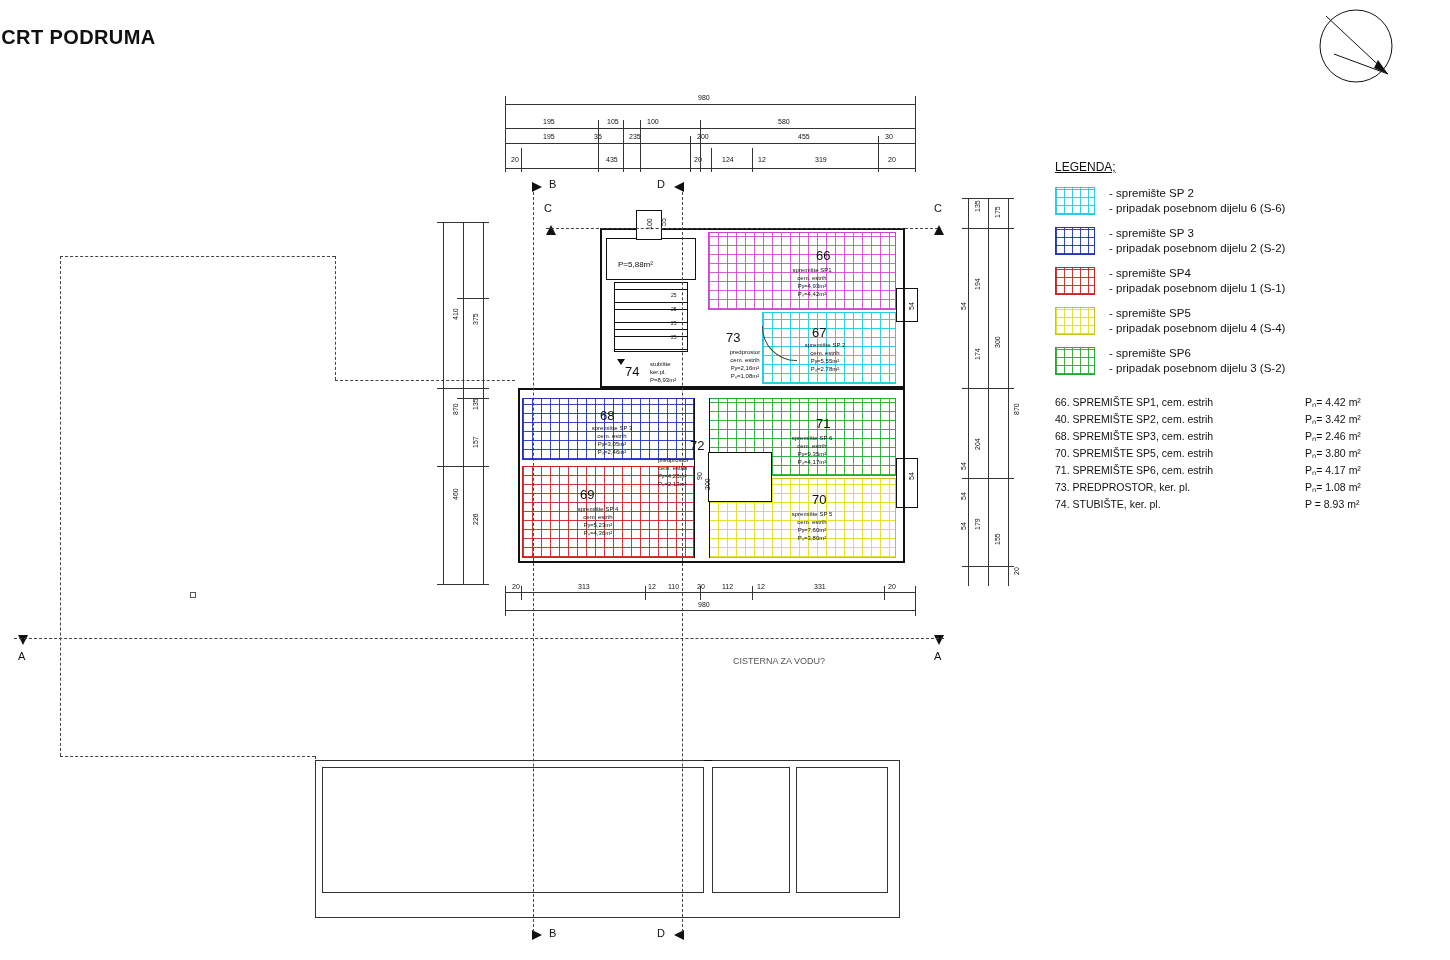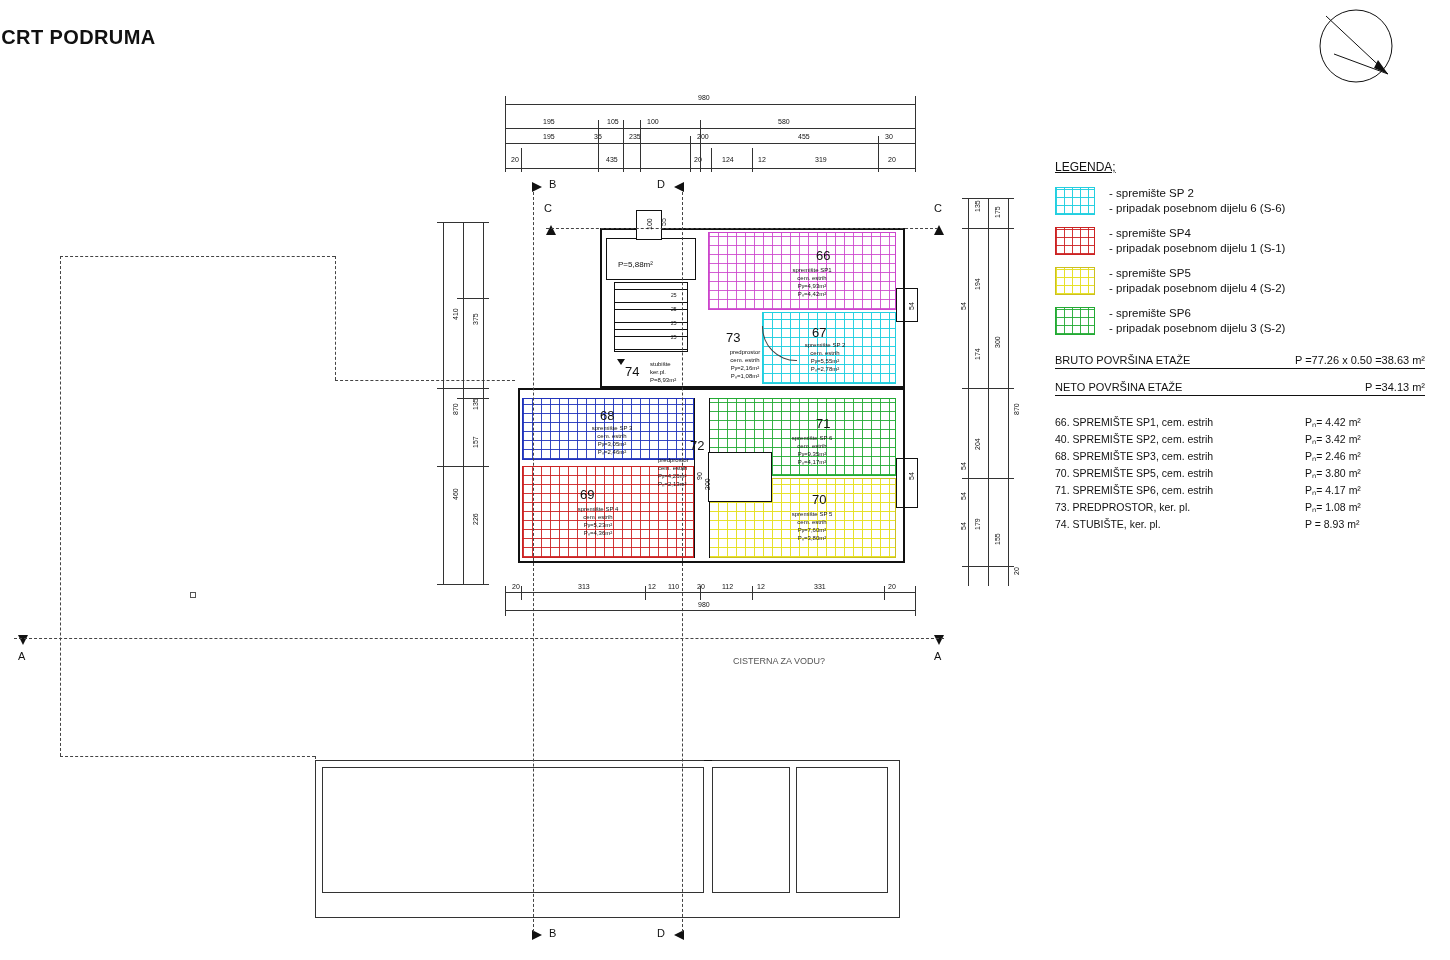--- a/index.html
+++ b/index.html
@@ -377,61 +377,60 @@
   <div class="leg-row">
     <div class="leg-sw" style="border:1px solid #22cfe0;background:
         repeating-linear-gradient(0deg, rgba(34,207,224,.95) 0 1px, transparent 1px 8px),
         repeating-linear-gradient(90deg, rgba(34,207,224,.95) 0 1px, transparent 1px 8px);background-color:#fff;"></div>
     <div class="leg-txt">
       <div>- spremište SP 2</div>
       <div>- pripadak posebnom dijelu 6 (S-6)</div>
     </div>
   </div>
 
+  <div class="leg-row">
+    <div class="leg-sw" style="border:1px solid #2033bb;background:
+        repeating-linear-gradient(0deg, rgba(32,51,187,.9) 0 1px, transparent 1px 8px),
+        repeating-linear-gradient(90deg, rgba(32,51,187,.9) 0 1px, transparent 1px 8px);background-color:#fff;"></div>
+    <div class="leg-txt">
+      <div>- spremište SP 3</div>
+      <div>- pripadak posebnom dijelu 2 (S-2)</div>
+    </div>
+  </div>
 
   <div class="leg-row">
     <div class="leg-sw" style="border:1px solid #cc2222;background:
         repeating-linear-gradient(0deg, rgba(204,34,34,.9) 0 1px, transparent 1px 8px),
         repeating-linear-gradient(90deg, rgba(204,34,34,.9) 0 1px, transparent 1px 8px);background-color:#fff;"></div>
     <div class="leg-txt">
       <div>- spremište SP4</div>
       <div>- pripadak posebnom dijelu 1 (S-1)</div>
     </div>
   </div>
 
   <div class="leg-row">
     <div class="leg-sw" style="border:1px solid #ccc020;background:
         repeating-linear-gradient(0deg, rgba(230,224,32,.95) 0 1px, transparent 1px 8px),
         repeating-linear-gradient(90deg, rgba(230,224,32,.95) 0 1px, transparent 1px 8px);background-color:#fff;"></div>
     <div class="leg-txt">
       <div>- spremište SP5</div>
-      <div>- pripadak posebnom dijelu 4 (S-2)</div>
+      <div>- pripadak posebnom dijelu 4 (S-4)</div>
     </div>
   </div>
 
   <div class="leg-row">
     <div class="leg-sw" style="border:1px solid #22aa33;background:
         repeating-linear-gradient(0deg, rgba(34,170,51,.9) 0 1px, transparent 1px 8px),
         repeating-linear-gradient(90deg, rgba(34,170,51,.9) 0 1px, transparent 1px 8px);background-color:#fff;"></div>
     <div class="leg-txt">
       <div>- spremište SP6</div>
       <div>- pripadak posebnom dijelu 3 (S-2)</div>
     </div>
   </div>
 
-  <div style="margin-top:18px;">
-    <div class="area-head">
-      <span>BRUTO POVRŠINA ETAŽE</span>
-      <span>P =77.26 x 0.50 =38.63 m²</span>
-    </div>
-    <div class="area-head" style="margin-top:12px;">
-      <span>NETO POVRŠINA ETAŽE</span>
-      <span>P =34.13 m²</span>
-    </div>
-  </div>
 
   <div style="margin-top:18px;">
     <div class="tbl-row">
         <span class="a">66. SPREMIŠTE SP1, cem. estrih</span>
         <span class="b">Pₙ= 4.42  m²</span>
       </div>
     <div class="tbl-row">
         <span class="a">40. SPREMIŠTE SP2, cem. estrih</span>
         <span class="b">Pₙ= 3.42  m²</span>
       </div>

